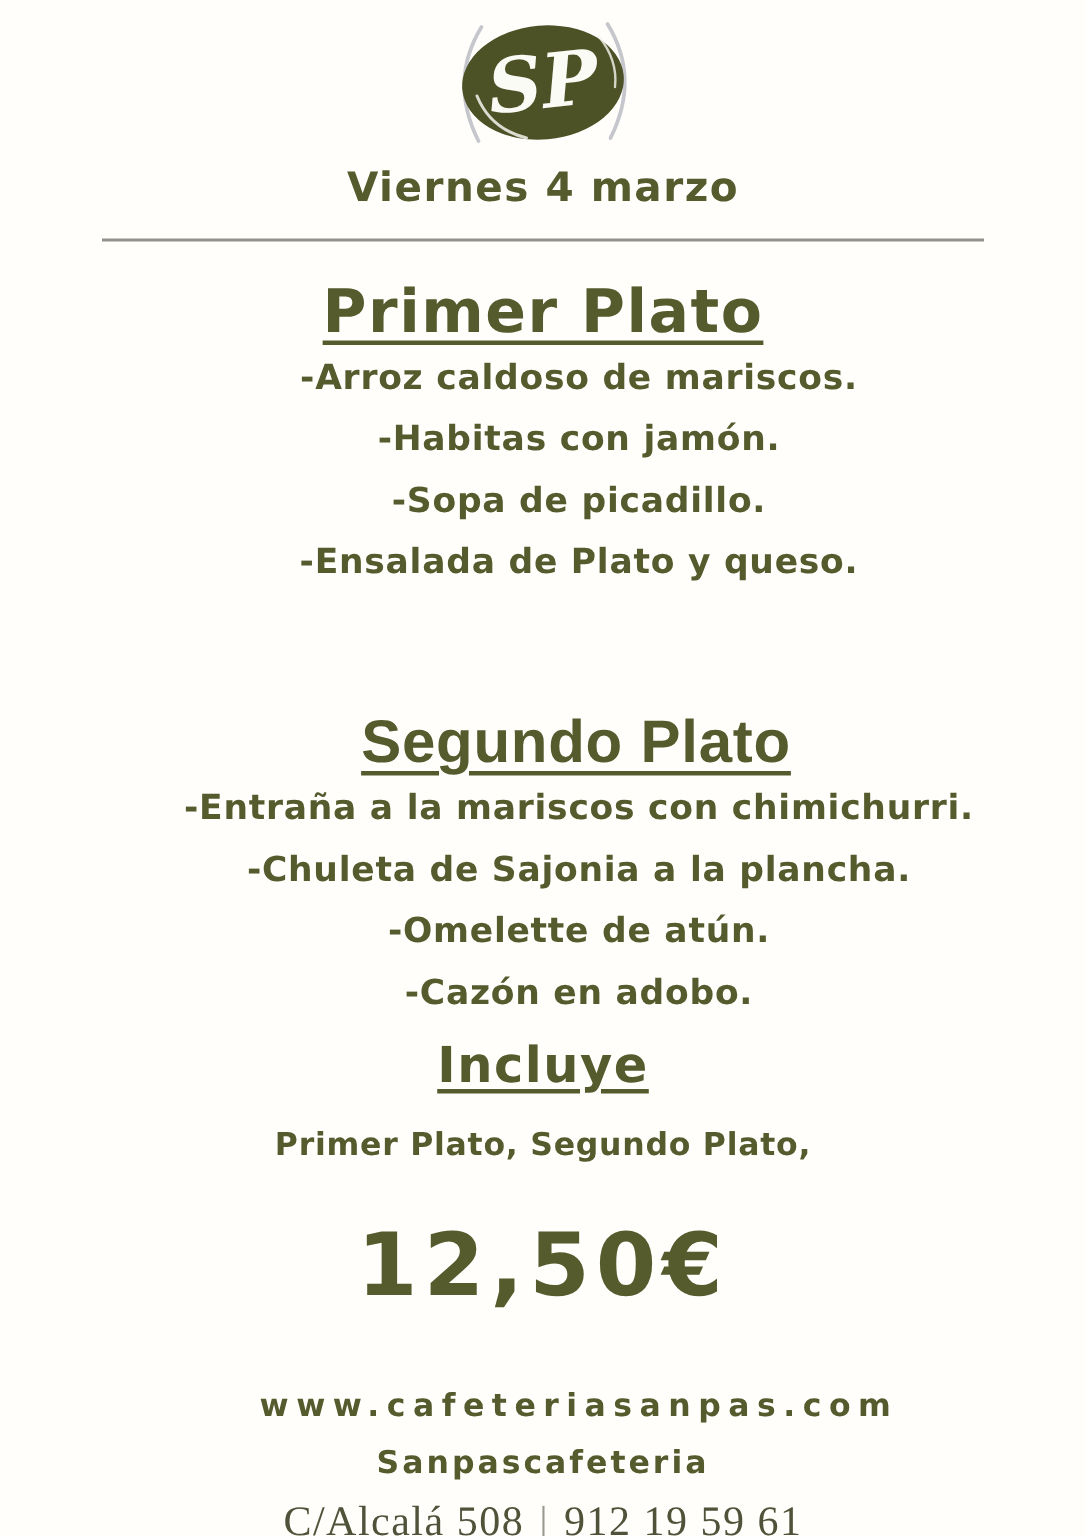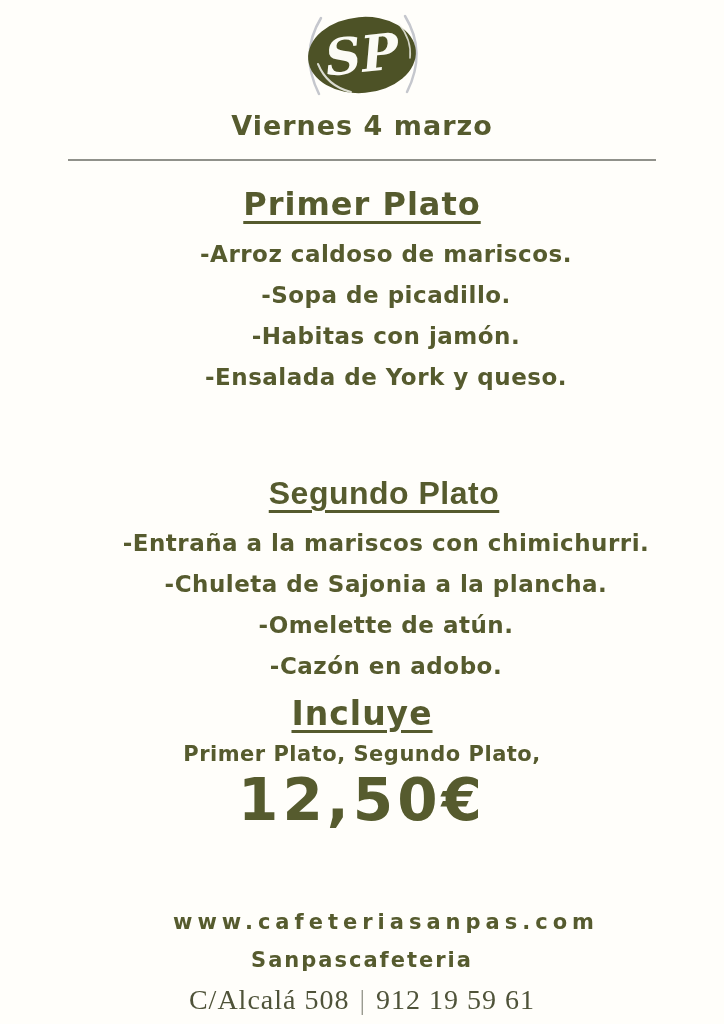--- a/index.html
+++ b/index.html
@@ -33,34 +33,34 @@
     letter-spacing: 1px;
   }
   .divider {
     width: 588px;
     margin: 18px auto 0 auto;
     border: none;
     border-top: 2px solid #90918a;
   }
   .section-title {
     margin-top: 24px;
-    font-size: 32px;
+    font-size: 40px;
     font-weight: bold;
     text-decoration: underline;
     text-decoration-thickness: 3px;
     text-underline-offset: 6px;
     letter-spacing: 1px;
   }
   .section-title.alt {
     font-family: "Liberation Sans", sans-serif;
     letter-spacing: 0.5px;
     padding-left: 44px;
   }
   .items {
-    margin-top: 18px;
+    margin-top: 8px;
     padding-left: 48px;
   }
   .item {
     font-size: 23px;
     font-weight: bold;
     margin-bottom: 15px;
     letter-spacing: 0.5px;
   }
   .gap-lg { height: 46px; }
   .incluye-title {
@@ -68,31 +68,32 @@
     font-size: 33px;
     font-weight: bold;
     text-decoration: underline;
     text-decoration-thickness: 3px;
     text-underline-offset: 5px;
     letter-spacing: 1px;
   }
   .incluye-line {
     font-size: 21px;
     font-weight: bold;
-    margin-top: 9px;
+    margin-top: 22px;
     letter-spacing: 0.5px;
     white-space: pre-wrap;
   }
   .price {
+    margin-top: 34px;
     font-size: 58px;
     font-weight: bold;
     letter-spacing: 4px;
   }
   .website {
-    margin-top: 76px;
+    margin-top: 48px;
     font-size: 21px;
     font-weight: bold;
     letter-spacing: 5px;
     padding-left: 48px;
   }
   .social {
     margin-top: 14px;
     font-size: 21px;
     font-weight: bold;
     letter-spacing: 2px;
@@ -127,23 +128,23 @@
   </div>
 
   <div class="date">Viernes 4 marzo</div>
 
   <hr class="divider">
 
   <div>
     <div class="section-title">Primer Plato</div>
     <div class="items">
       <div class="item">-Arroz caldoso de mariscos.</div>
+      <div class="item">-Habitas con jamón.</div>
       <div class="item">-Sopa de picadillo.</div>
-      <div class="item">-Habitas con jamón.</div>
-      <div class="item">-Ensalada de York y queso.</div>
+      <div class="item">-Ensalada de Plato y queso.</div>
     </div>
   </div>
 
   <div class="gap-lg"></div>
 
   <div>
     <div class="section-title alt">Segundo Plato</div>
     <div class="items">
       <div class="item">-Entraña a la mariscos con chimichurri.</div>
       <div class="item">-Chuleta de Sajonia a la plancha.</div>

